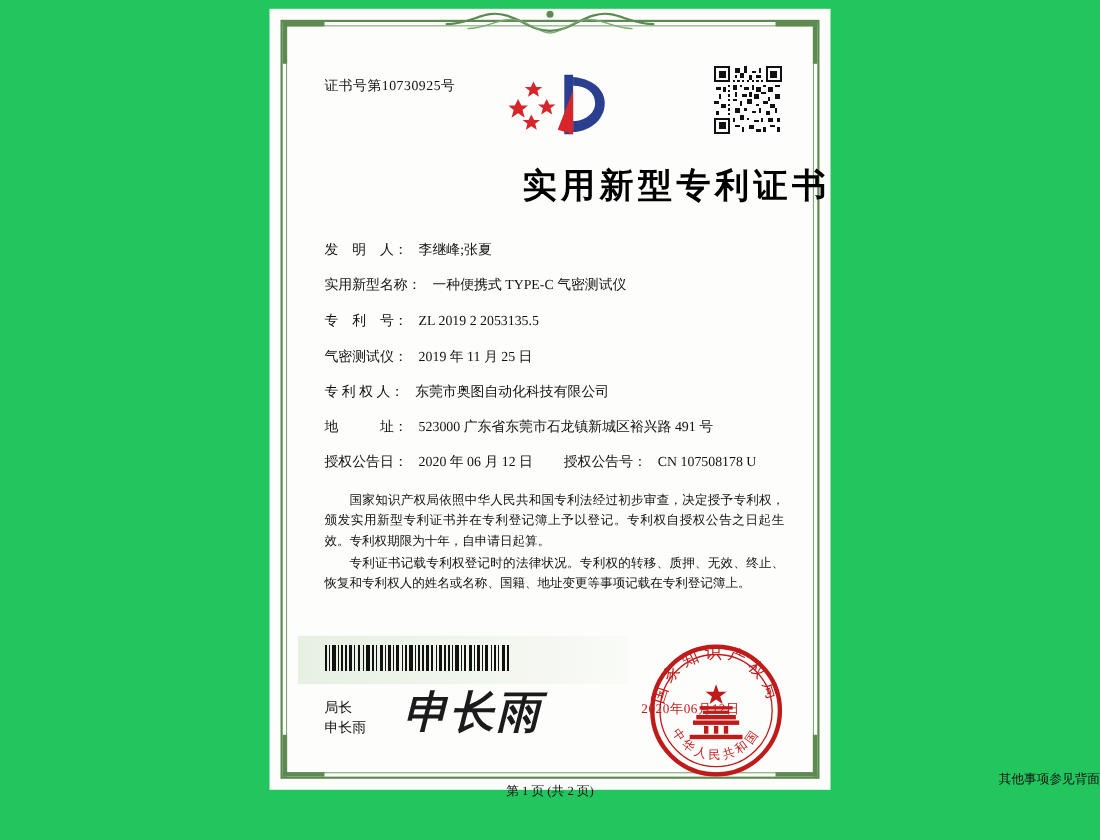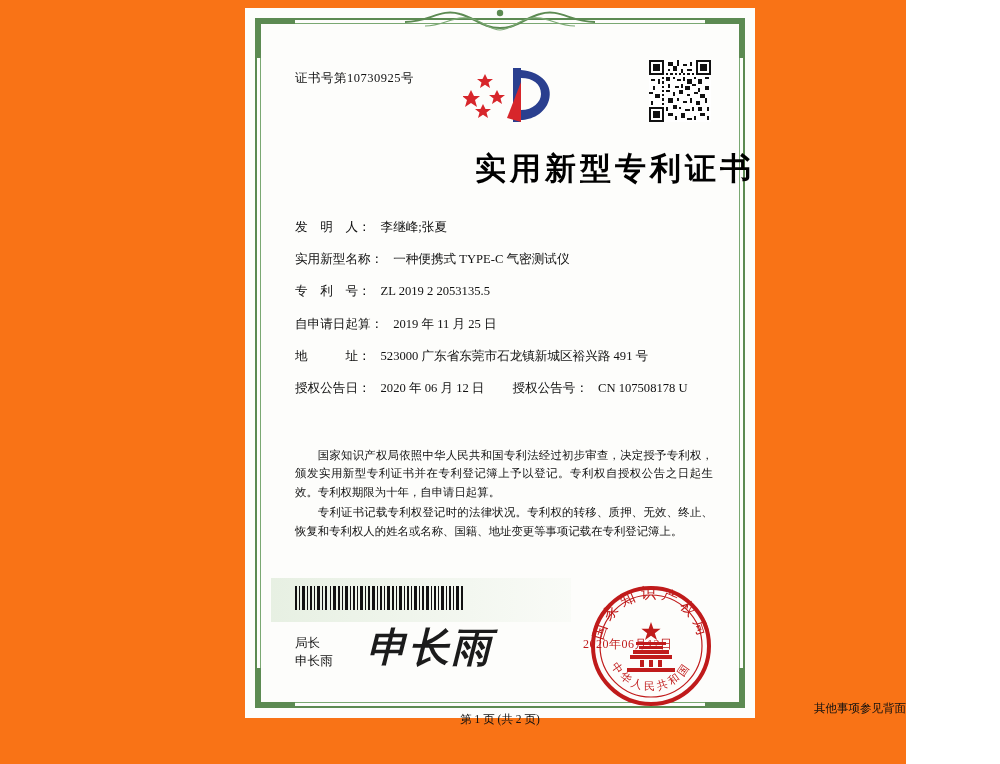--- a/index.html
+++ b/index.html
@@ -10,23 +10,23 @@
   body {
     width: 1000px;
     height: 764px;
     font-family: "Liberation Serif", "DejaVu Serif", serif;
     color: #1a1a1a;
     overflow: hidden;
   }
 
   .page {
     position: relative;
-    width: 906px;
+    width: 1000px;
     height: 764px;
-    background: #f97316;
+    background: #22c55e;
   }
 
   
   .certificate {
     position: absolute;
     left: 245px;
     top: 8px;
     width: 510px;
     height: 710px;
     background: #fdfdfb;
@@ -389,24 +389,28 @@
         <span class="field-label">实用新型名称：</span>
         <span class="field-value">一种便携式 TYPE-C 气密测试仪</span>
       </div>
 
       <div class="field-row">
         <span class="field-label">专　利　号：</span>
         <span class="field-value">ZL 2019 2 2053135.5</span>
       </div>
 
       <div class="field-row">
-        <span class="field-label">自申请日起算：</span>
+        <span class="field-label">气密测试仪：</span>
         <span class="field-value">2019 年 11 月 25 日</span>
       </div>
 
+      <div class="field-row">
+        <span class="field-label">专 利 权 人：</span>
+        <span class="field-value">东莞市奥图自动化科技有限公司</span>
+      </div>
 
       <div class="field-row">
         <span class="field-label">地　　　址：</span>
         <span class="field-value">523000  广东省东莞市石龙镇新城区裕兴路 491 号</span>
       </div>
 
       <div class="field-row split">
         <span class="field-label">授权公告日：</span>
         <span class="field-value">2020 年 06 月 12 日</span>
         <span class="field-label2">授权公告号：</span>

